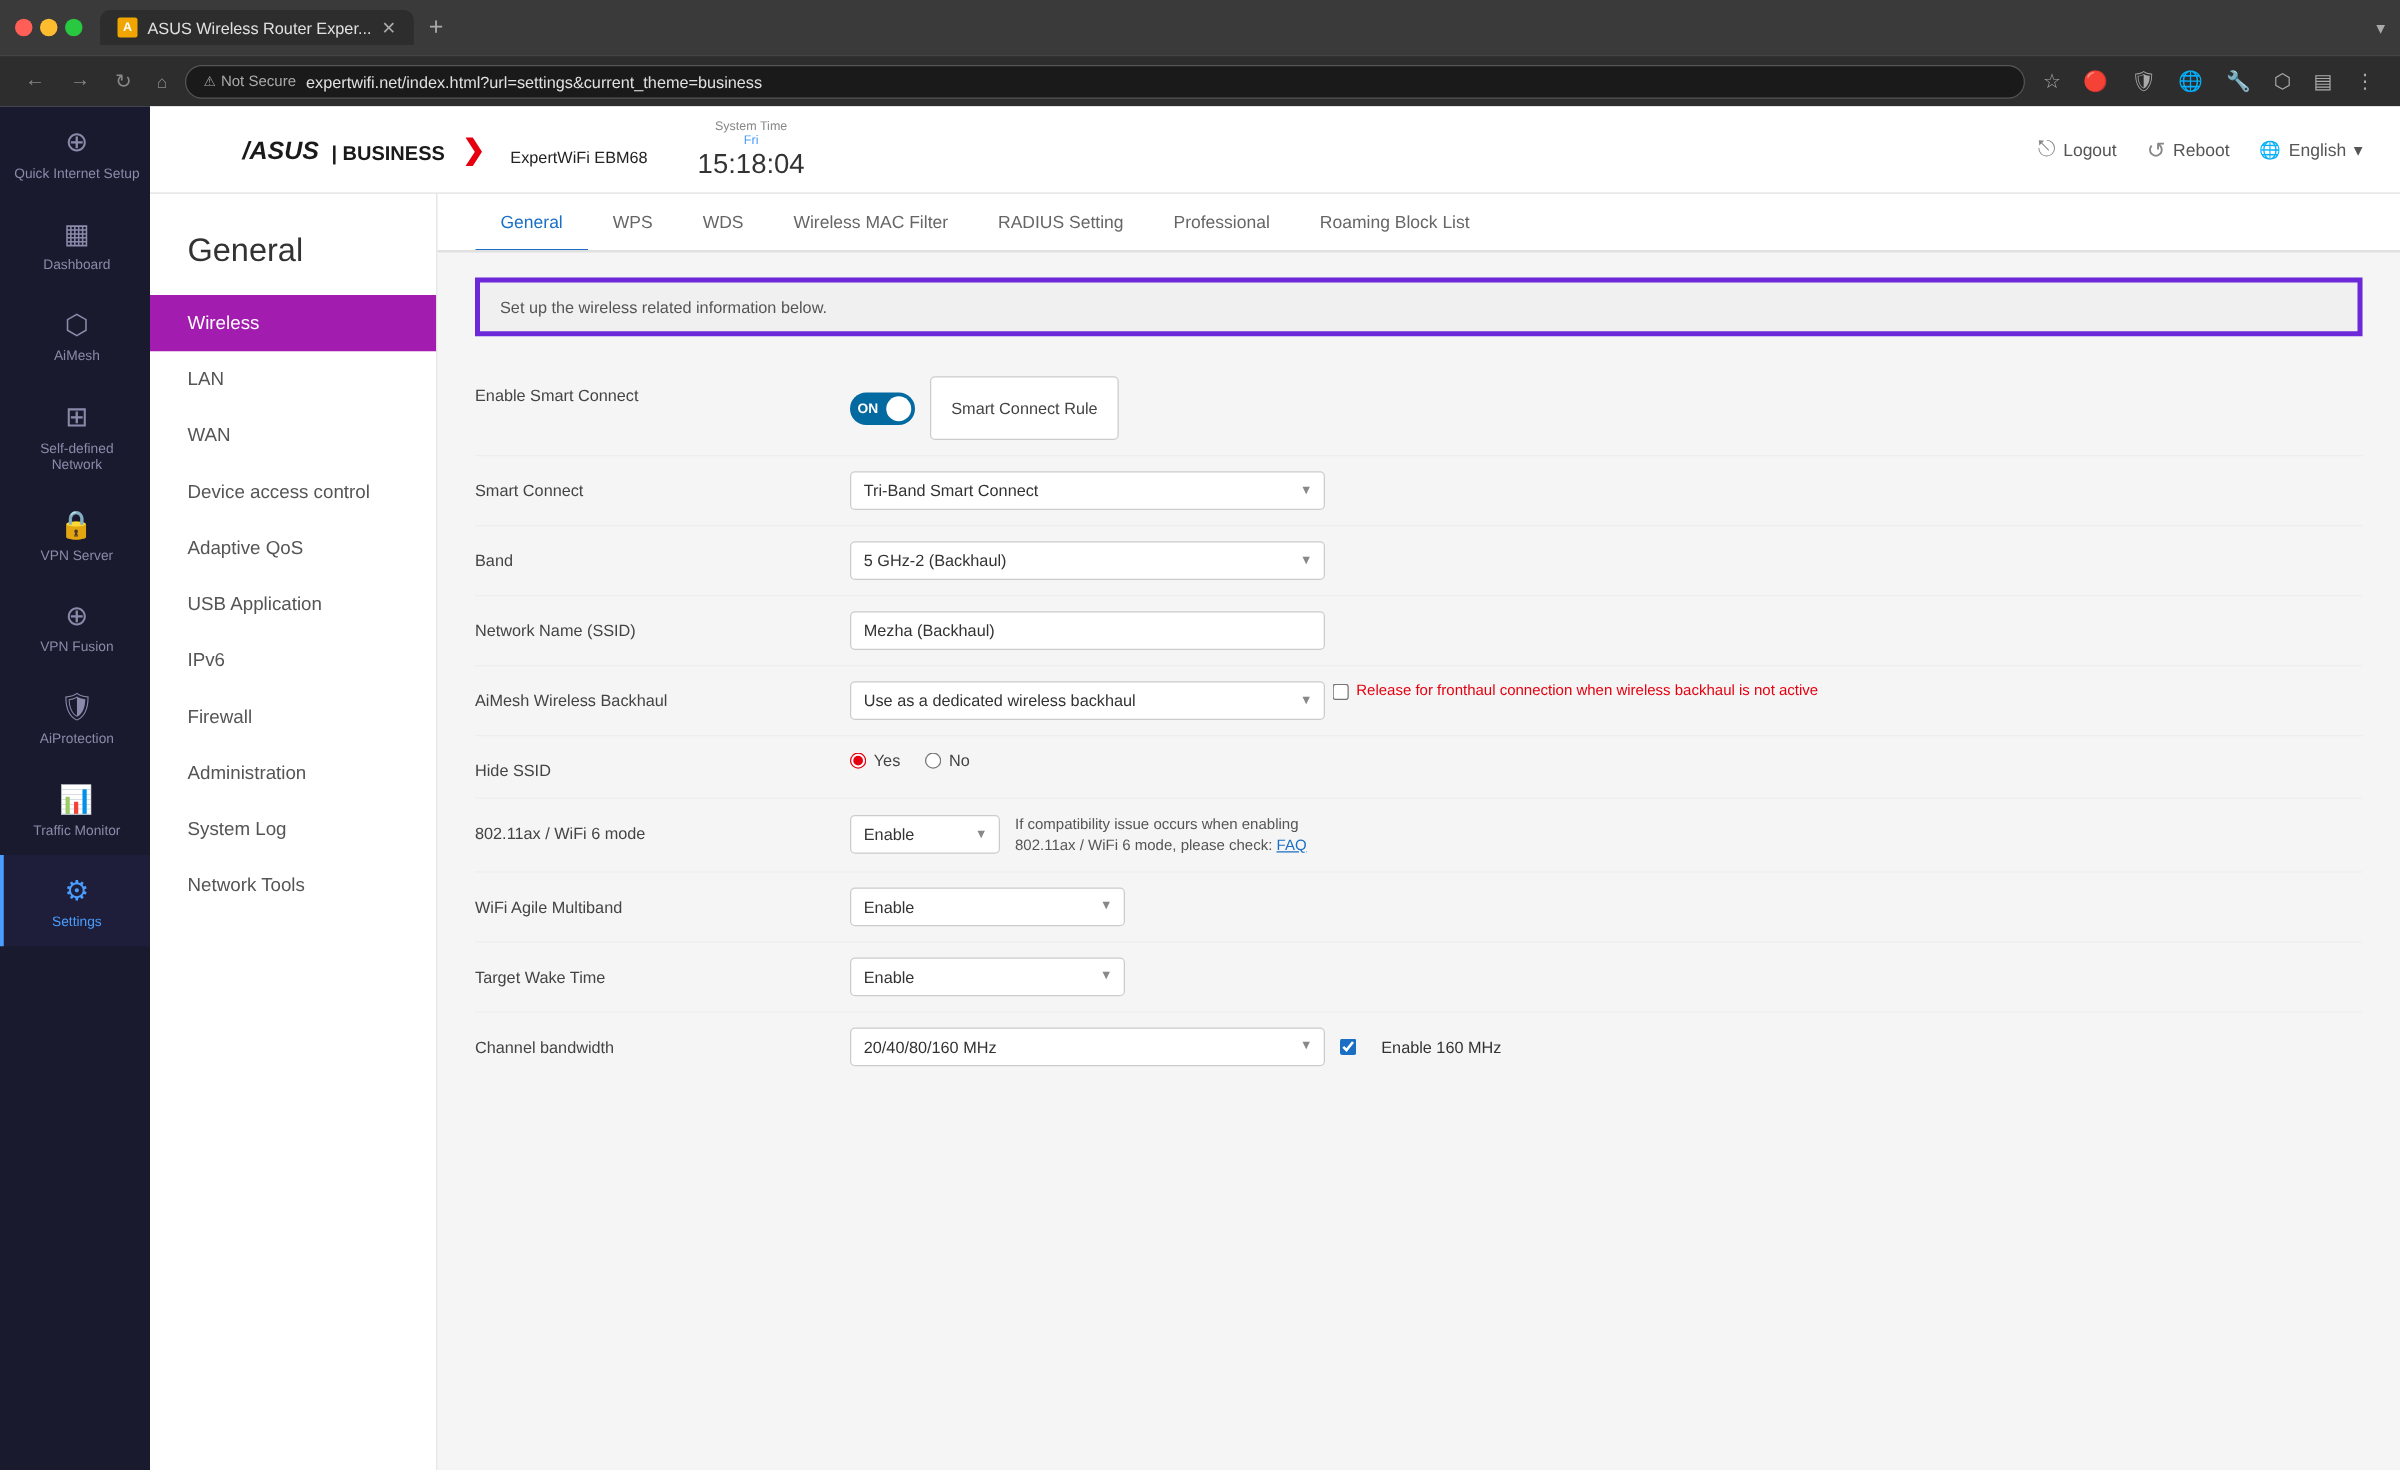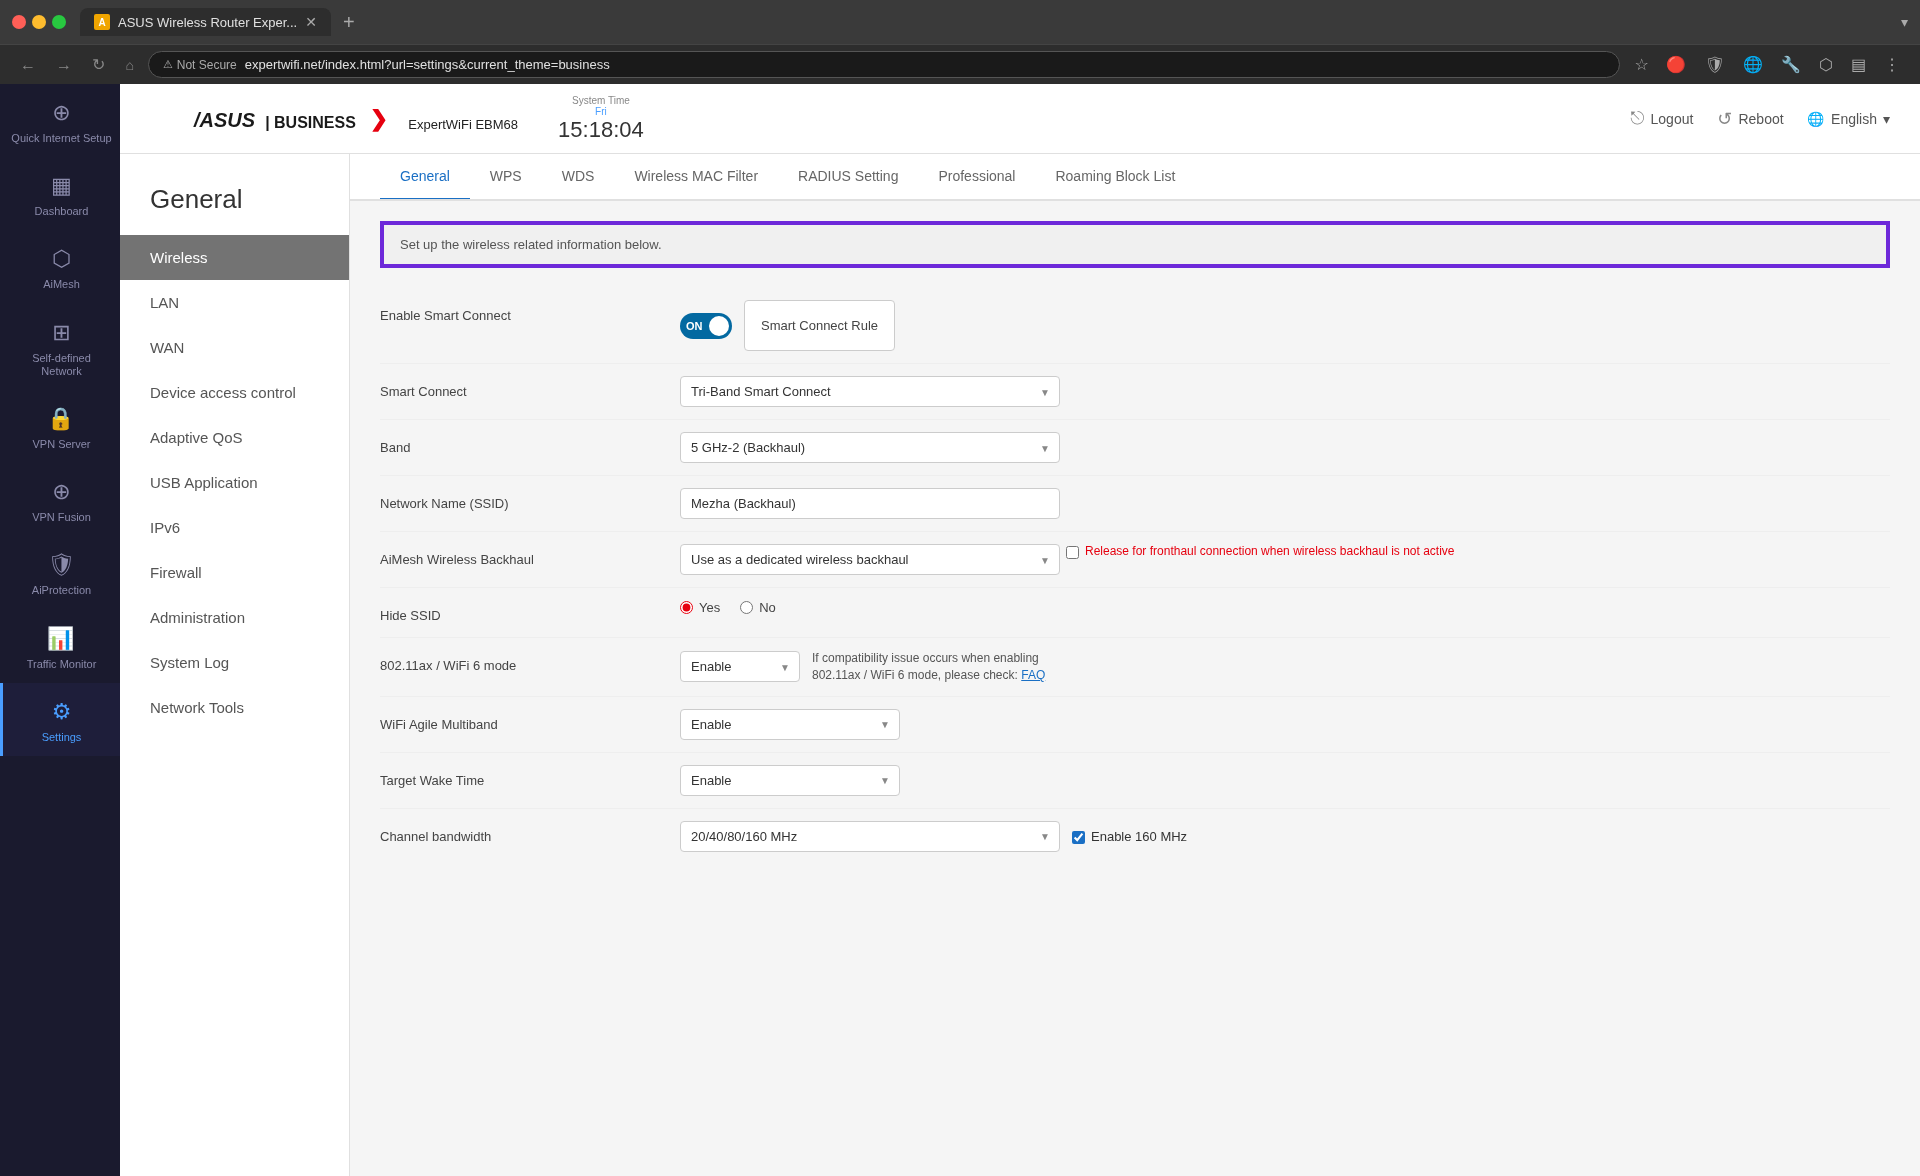--- a/index.html
+++ b/index.html
@@ -60,21 +60,21 @@
 
     
     .page-layout { display: flex; flex: 1; overflow: hidden; }
 
     
     .left-nav { width: 230px; background: white; border-right: 1px solid #e0e0e0; padding: 20px 0; flex-shrink: 0; overflow-y: auto; }
     .page-title-area { padding: 10px 30px 20px; }
     .page-title { font-size: 26px; color: #333; font-weight: 400; }
     .left-nav-items { list-style: none; }
     .left-nav-item { padding: 14px 30px; cursor: pointer; font-size: 15px; color: #555; }
-    .left-nav-item.active { background: #737373; color: white; }
+    .left-nav-item.active { background: #a21caf; color: white; }
 
     
     .content-area { flex: 1; overflow-y: auto; background: #f5f5f5; }
 
     
     .tabs-bar { display: flex; background: white; border-bottom: 2px solid #e0e0e0; padding: 0 30px; gap: 0; overflow-x: auto; }
     .tab-item { padding: 14px 20px; cursor: pointer; font-size: 14px; color: #666; white-space: nowrap; border-bottom: 3px solid transparent; margin-bottom: -2px; }
     .tab-item.active { color: #1a6fc4; border-bottom-color: #1a6fc4; font-weight: 500; }
 
     
@@ -113,21 +113,21 @@
     
     .checkbox-label { display: flex; align-items: flex-start; gap: 6px; font-size: 12px; color: #e6000f; cursor: pointer; }
     .checkbox-label input { accent-color: #1a6fc4; margin-top: 2px; }
 
     
     .form-select-sm { padding: 7px 30px 7px 10px; border: 1px solid #ccc; border-radius: 4px; font-size: 13px; background: white; color: #333; appearance: none; -webkit-appearance: none; cursor: pointer; width: 120px; }
 
     .compat-note { font-size: 12px; color: #555; max-width: 260px; line-height: 1.4; }
     .faq-link { color: #1a6fc4; text-decoration: underline; cursor: pointer; }
 
-    .enable-160-checkbox { display: flex; align-items: flex-end; gap: 6px; font-size: 13px; color: #333; }
+    .enable-160-checkbox { display: flex; align-items: center; gap: 20px; font-size: 13px; color: #333; }
     .enable-160-checkbox input { accent-color: #1a6fc4; }
   </style>
 </head>
 <body>
 
 <div class="browser-chrome">
   <div class="browser-titlebar">
     <div class="traffic-lights">
       <div class="traffic-light tl-red"></div>
       <div class="traffic-light tl-yellow"></div>

